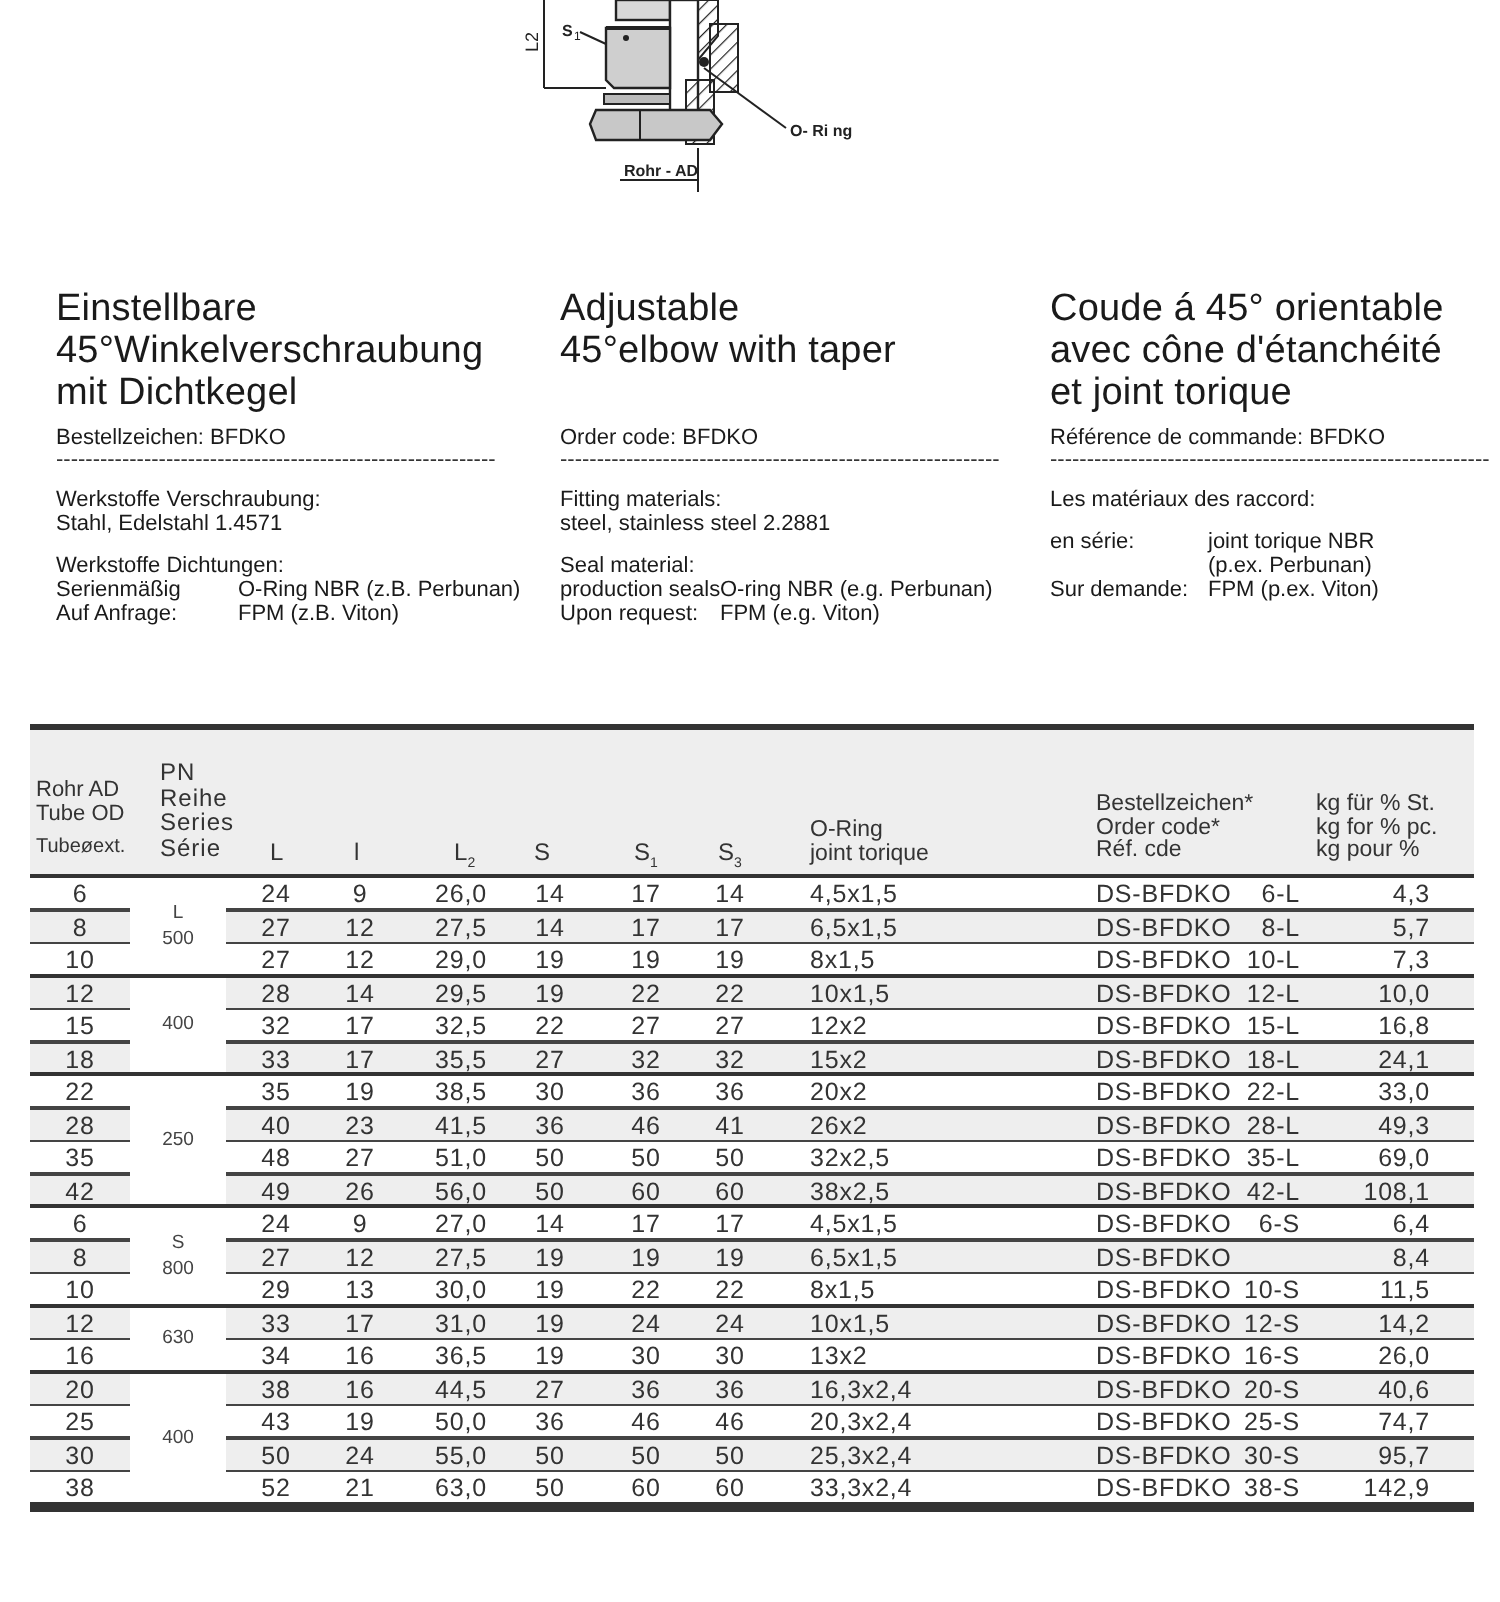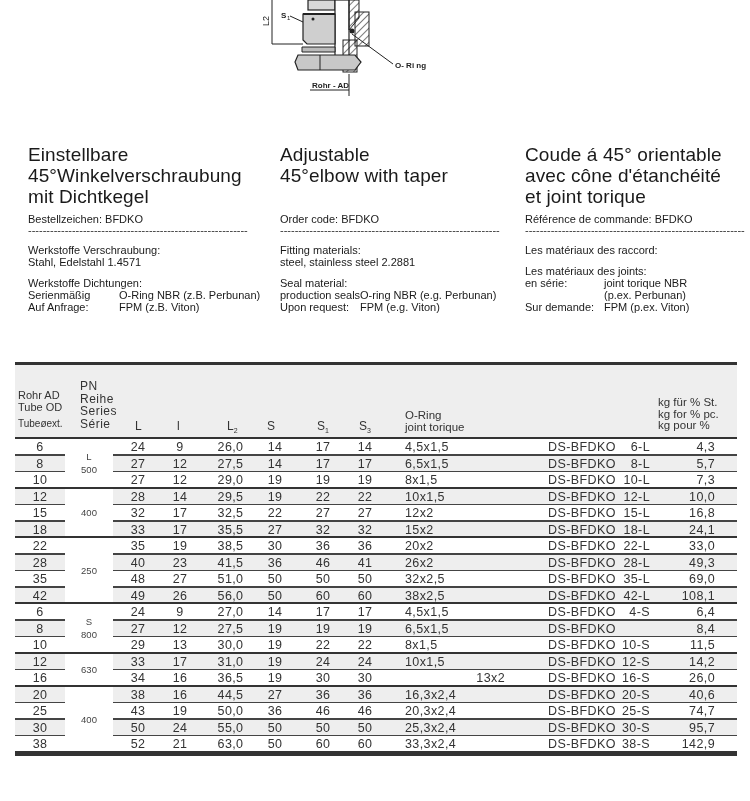--- a/index.html
+++ b/index.html
@@ -143,21 +143,20 @@
     <div>Coude á 45° orientable</div>
     <div>avec cône d'étanchéité</div>
     <div>et joint torique</div>
   </h1>
   <div class="code">Référence de commande: BFDKO</div>
   <div class="dash">------------------------------------------------------------</div>
   <div class="p">
     <div>Les matériaux des raccord:</div>
   </div>
   <div class="p">
-    <div>Les matériaux des joints:</div>
     <div class="row-flex">
         <span class="lab3">en série:</span>
         <span>joint torique NBR</span>
       </div>
     <div class="row-flex">
         <span class="lab3"></span>
         <span>(p.ex. Perbunan)</span>
       </div>
     <div class="row-flex">
         <span class="lab3">Sur demande:</span>
@@ -183,20 +182,25 @@
     <div class="h" style="left:120px; top:56px; font-size:12px;">L</div>
     <div class="h" style="left:162px; top:56px; font-size:12px;">l</div>
     <div class="h" style="left:212px; top:56px; font-size:12px;"><span>L</span><sub style="font-size:7px;">2</sub></div>
     <div class="h" style="left:252px; top:56px; font-size:12px;">S</div>
     <div class="h" style="left:302px; top:56px; font-size:12px;"><span>S</span><sub style="font-size:7px;">1</sub></div>
     <div class="h" style="left:344px; top:56px; font-size:12px;"><span>S</span><sub style="font-size:7px;">3</sub></div>
     <div class="h" style="left:390px; top:45px; font-size:11.5px;">
       <div>O-Ring</div>
       <div>joint   torique</div>
     </div>
+    <div class="h" style="left:533px; top:32px; font-size:11.5px;">
+      <div>Bestellzeichen*</div>
+      <div>Order  code*</div>
+      <div>Réf.  cde</div>
+    </div>
     <div class="h" style="left:643px; top:32px; font-size:11.5px;">
       <div>kg  für  %  St.</div>
       <div>kg  for  %  pc.</div>
       <div>kg  pour  %</div>
     </div>
   </div>
   <div class="thead-bottom"></div>
   <div class="rows" id="rows">
       <div class="r">
         <div class="bg"></div>
@@ -359,21 +363,21 @@
         <div class="bg"></div>
         <div class="c ctr" style="left: 0px; width: 50px;">6</div>
         <div class="c ctr" style="left: 103px; width: 40px;">24</div>
         <div class="c ctr" style="left: 145px; width: 40px;">9</div>
         <div class="c ctr" style="left: 188px; width: 55px;">27,0</div>
         <div class="c ctr" style="left: 240px; width: 40px;">14</div>
         <div class="c ctr" style="left: 283px; width: 50px;">17</div>
         <div class="c ctr" style="left: 325px; width: 50px;">17</div>
         <div class="c " style="left: 390px; width: 100px;">4,5x1,5</div>
         <div class="c " style="left: 533px; width: 80px;">DS-BFDKO</div>
-        <div class="c rt" style="left: 590px; width: 45px;">4-S</div>
+        <div class="c rt" style="left: 590px; width: 45px;">6-S</div>
         <div class="c rt" style="left: 640px; width: 60px;">6,4</div>
         <div class="sep-left"></div>
         <div class="sep-right"></div>
       </div>
       <div class="r alt">
         <div class="bg"></div>
         <div class="c ctr" style="left: 0px; width: 50px;">8</div>
         <div class="c ctr" style="left: 103px; width: 40px;">27</div>
         <div class="c ctr" style="left: 145px; width: 40px;">12</div>
         <div class="c ctr" style="left: 188px; width: 55px;">27,5</div>
@@ -420,21 +424,21 @@
       </div>
       <div class="r">
         <div class="bg"></div>
         <div class="c ctr" style="left: 0px; width: 50px;">16</div>
         <div class="c ctr" style="left: 103px; width: 40px;">34</div>
         <div class="c ctr" style="left: 145px; width: 40px;">16</div>
         <div class="c ctr" style="left: 188px; width: 55px;">36,5</div>
         <div class="c ctr" style="left: 240px; width: 40px;">19</div>
         <div class="c ctr" style="left: 283px; width: 50px;">30</div>
         <div class="c ctr" style="left: 325px; width: 50px;">30</div>
-        <div class="c " style="left: 390px; width: 100px; text-align: right;">13x2</div>
+        <div class="c " style="left: 390px; width: 100px;">13x2</div>
         <div class="c " style="left: 533px; width: 80px;">DS-BFDKO</div>
         <div class="c rt" style="left: 590px; width: 45px;">16-S</div>
         <div class="c rt" style="left: 640px; width: 60px;">26,0</div>
         <div class="sep-full"></div>
       </div>
       <div class="r alt">
         <div class="bg"></div>
         <div class="c ctr" style="left: 0px; width: 50px;">20</div>
         <div class="c ctr" style="left: 103px; width: 40px;">38</div>
         <div class="c ctr" style="left: 145px; width: 40px;">16</div>

